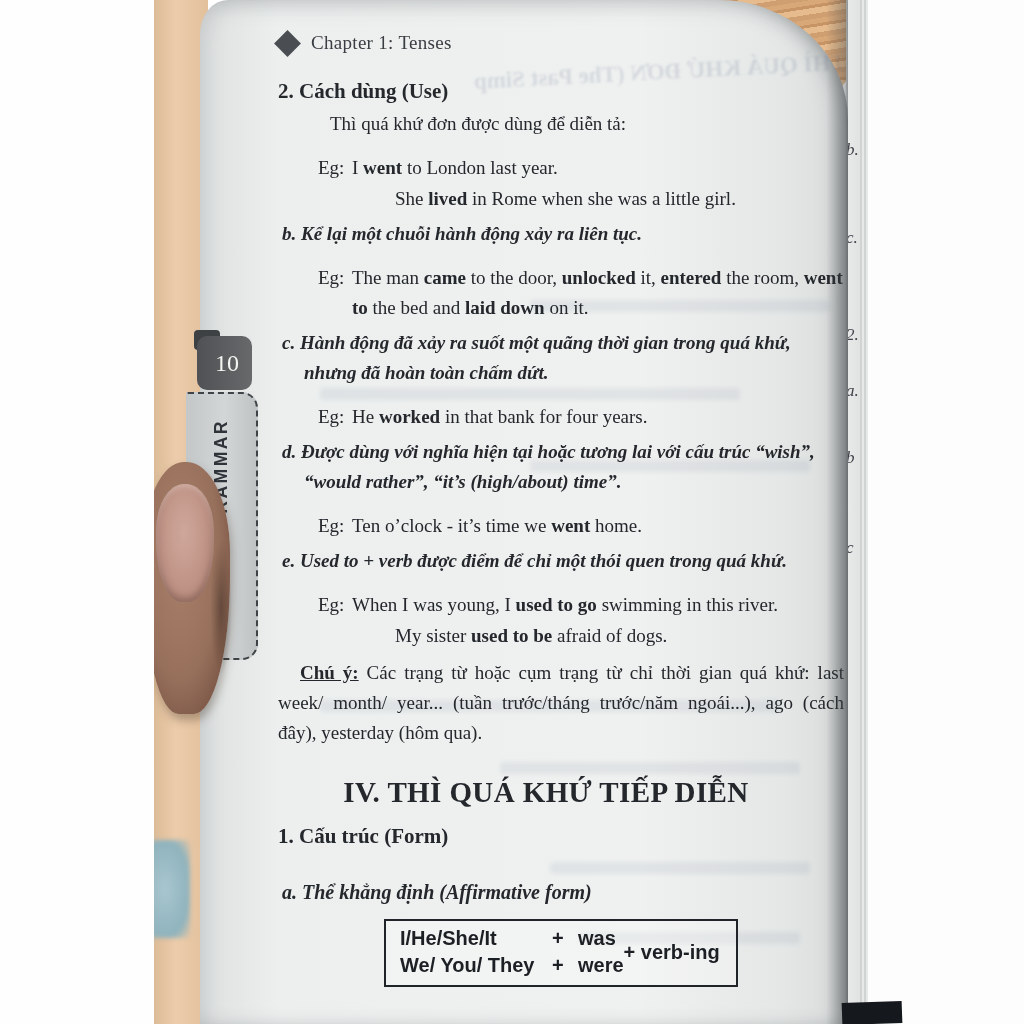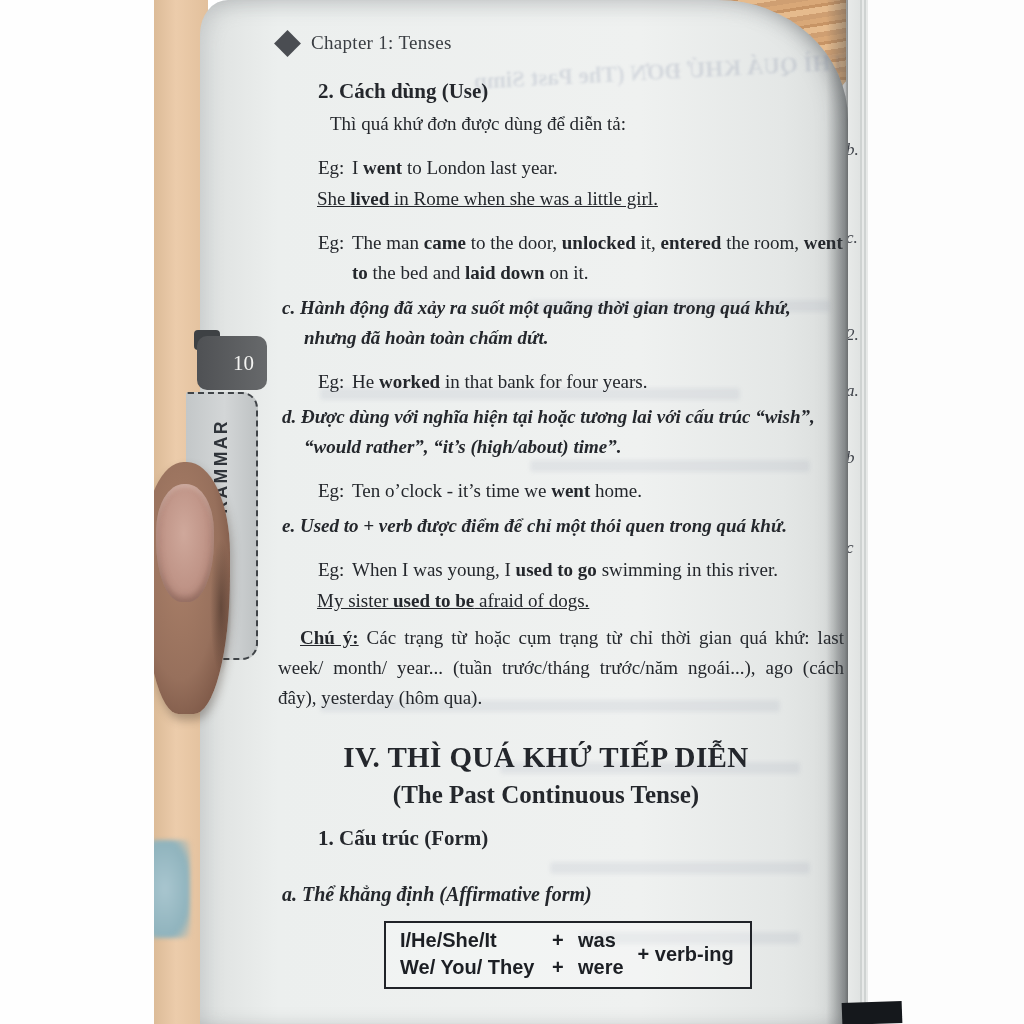--- a/index.html
+++ b/index.html
@@ -36,46 +36,46 @@
   .ghost-title{position:absolute;left:246px;top:60px;width:400px;z-index:1;
        transform:scaleX(-1) rotate(3deg);color:rgba(88,102,138,.17);
        font-weight:bold;font-size:23px;white-space:nowrap;filter:blur(1px);}
 
   .page-header{position:absolute;left:78px;top:32px;display:flex;align-items:center;gap:14px;z-index:2;font-family:Liberation Serif, serif;}
   .diamond{width:19px;height:19px;background:#4a4d52;transform:rotate(45deg);flex:0 0 auto;}
   .chapter-title{font-size:19px;color:#3a3e43;letter-spacing:.3px;}
 
   .content{position:absolute;left:78px;top:66px;width:566px;z-index:2;color:#24272c;
        font-size:19px;line-height:30px;}
-  .blk-h2{font-weight:bold;font-size:21px;margin-top:10px;margin-left:40px;}
+  .blk-h2{font-weight:bold;font-size:21px;margin-top:10px;}
   .blk-para-indent{text-indent:52px;margin-top:3px;}
   .blk-item{padding-left:26px;text-indent:-22px;margin-top:5px;}
   .blk-item-h{padding-left:26px;text-indent:-22px;margin-top:26px;font-size:20px;}
   .blk-eg{margin-left:40px;padding-left:34px;text-indent:-34px;margin-top:14px;}
-  .blk-eg-cont{margin-left:39px;margin-top:1px;text-decoration:underline;}
+  .blk-eg-cont{margin-left:117px;margin-top:1px;}
   .blk-note{text-align:justify;text-indent:22px;margin-top:7px;}
   .blk-h1{font-weight:bold;font-size:29px;line-height:37px;text-align:center;margin-top:26px;letter-spacing:.4px;padding-right:30px;}
   .blk-h1b{font-weight:bold;font-size:25px;line-height:37px;text-align:center;padding-right:30px;}
   .p-b{font-weight:bold;}
   .p-bi{font-weight:bold;font-style:italic;}
   .p-ub{font-weight:bold;text-decoration:underline;margin-top:28px;}
   .eg-label{display:inline-block;width:34px;text-indent:0;}
 
   .fwrap{margin:12px 0 4px 106px;}
   .fbox{display:inline-flex;align-items:center;border:2.5px solid #202328;padding:4px 16px 6px 14px;
        background:rgba(255,255,255,.25);font-family:"Liberation Sans","DejaVu Sans",sans-serif;
        font-weight:bold;font-size:20px;color:#1c1f24;line-height:27px;}
   .frow{display:grid;grid-template-columns:152px 26px auto;}
-  .fsuffix{margin-left:14px;white-space:nowrap;}
+  .fsuffix{white-space:nowrap;}
 
   
   .tab-num-notch{position:absolute;left:194px;top:330px;width:26px;height:20px;background:#3e4144;border-radius:4px;z-index:2;}
-  .tab-num{position:absolute;left:197px;top:336px;width:70px;height:54px;z-index:2;
+  .tab-num{position:absolute;left:197px;top:336px;width:55px;height:54px;z-index:2;
        background:linear-gradient(90deg,#4f5154,#67696b);border-radius:10px;
-       color:#f4f4f2;font-size:21px;display:flex;align-items:center;justify-content:flex-end;padding-right:13px;box-sizing:border-box;}
+       color:#f4f4f2;font-size:24px;display:flex;align-items:center;justify-content:flex-end;padding-right:13px;box-sizing:border-box;}
   .tab-grammar{position:absolute;left:186px;top:392px;width:72px;height:268px;z-index:2;box-sizing:border-box;
        background:linear-gradient(90deg,#c3c7c8,#d3d6d7 55%,#bfc3c4);
        border:2px dashed #3f4347;border-left:none;border-radius:2px 16px 16px 2px;
        display:flex;align-items:center;justify-content:center;}
   .tab-grammar span{writing-mode:vertical-rl;transform:rotate(180deg);
        font-family:"Liberation Sans","DejaVu Sans",sans-serif;font-weight:bold;font-size:17.5px;
        letter-spacing:2.5px;color:#2f343a;white-space:nowrap;}
 
   
   .thumb{position:absolute;left:144px;top:462px;width:86px;height:252px;z-index:3;
@@ -123,31 +123,31 @@
   <div class="page-header">
     <span class="diamond"></span>
     <span class="chapter-title">Chapter 1: Tenses</span>
   </div>
 
   <div class="content" id="content-blocks">
       <div class="blk-h2"><span class="p-b">2. Cách dùng (Use)</span></div>
       <div class="blk-para-indent"><span class="p-n">Thì quá khứ đơn được dùng để diễn tả:</span></div>
       <div class="blk-eg"><span class="eg-label">Eg:</span><span class="p-n">I </span><span class="p-b">went</span><span class="p-n"> to London last year.</span></div>
       <div class="blk-eg-cont"><span class="p-n">She </span><span class="p-b">lived</span><span class="p-n"> in Rome when she was a little girl.</span></div>
+      <div class="blk-item"><span class="p-bi">b. Kể lại một chuỗi hành động xảy ra liên tục.</span></div>
       <div class="blk-eg"><span class="eg-label">Eg:</span><span class="p-n">The man </span><span class="p-b">came</span><span class="p-n"> to the door, </span><span class="p-b">unlocked</span><span class="p-n"> it, </span><span class="p-b">entered</span><span class="p-n"> the room, </span><span class="p-b">went to</span><span class="p-n"> the bed and </span><span class="p-b">laid down</span><span class="p-n"> on it.</span></div>
       <div class="blk-item"><span class="p-bi">c. Hành động đã xảy ra suốt một quãng thời gian trong quá khứ, nhưng đã hoàn toàn chấm dứt.</span></div>
       <div class="blk-eg"><span class="eg-label">Eg:</span><span class="p-n">He </span><span class="p-b">worked</span><span class="p-n"> in that bank for four years.</span></div>
       <div class="blk-item"><span class="p-bi">d. Được dùng với nghĩa hiện tại hoặc tương lai với cấu trúc “wish”, “would rather”, “it’s (high/about) time”.</span></div>
       <div class="blk-eg"><span class="eg-label">Eg:</span><span class="p-n">Ten o’clock - it’s time we </span><span class="p-b">went</span><span class="p-n"> home.</span></div>
       <div class="blk-item"><span class="p-bi">e. Used to + verb được điểm để chỉ một thói quen trong quá khứ.</span></div>
       <div class="blk-eg"><span class="eg-label">Eg:</span><span class="p-n">When I was young, I </span><span class="p-b">used to go</span><span class="p-n"> swimming in this river.</span></div>
       <div class="blk-eg-cont"><span class="p-n">My sister </span><span class="p-b">used to be</span><span class="p-n"> afraid of dogs.</span></div>
       <div class="blk-note"><span class="p-ub">Chú ý:</span><span class="p-n"> Các trạng từ hoặc cụm trạng từ chỉ thời gian quá khứ: last week/ month/ year... (tuần trước/tháng trước/năm ngoái...), ago (cách đây), yesterday (hôm qua).</span></div>
       <div class="blk-h1"><span class="p-b">IV. THÌ QUÁ KHỨ TIẾP DIỄN</span></div>
-      <div class="blk-h1b"><span class="p-b">(The Past Continuous Tense)</span></div>
       <div class="blk-h2"><span class="p-b">1. Cấu trúc (Form)</span></div>
       <div class="blk-item-h"><span class="p-bi">a. Thể khẳng định (Affirmative form)</span></div>
       <div class="fwrap"><div class="fbox">
           <div>
             <div class="frow">
               <span>I/He/She/It</span>
               <span>+</span>
               <span>was</span>
             </div>
             <div class="frow">

